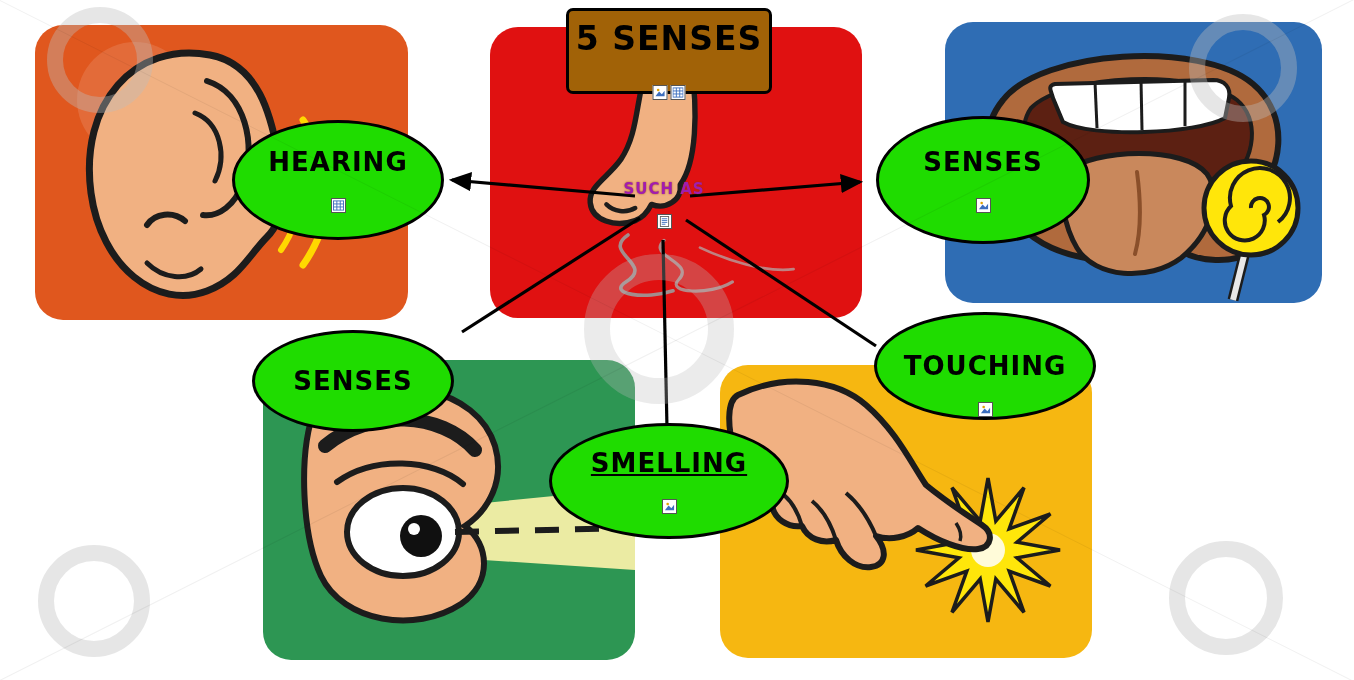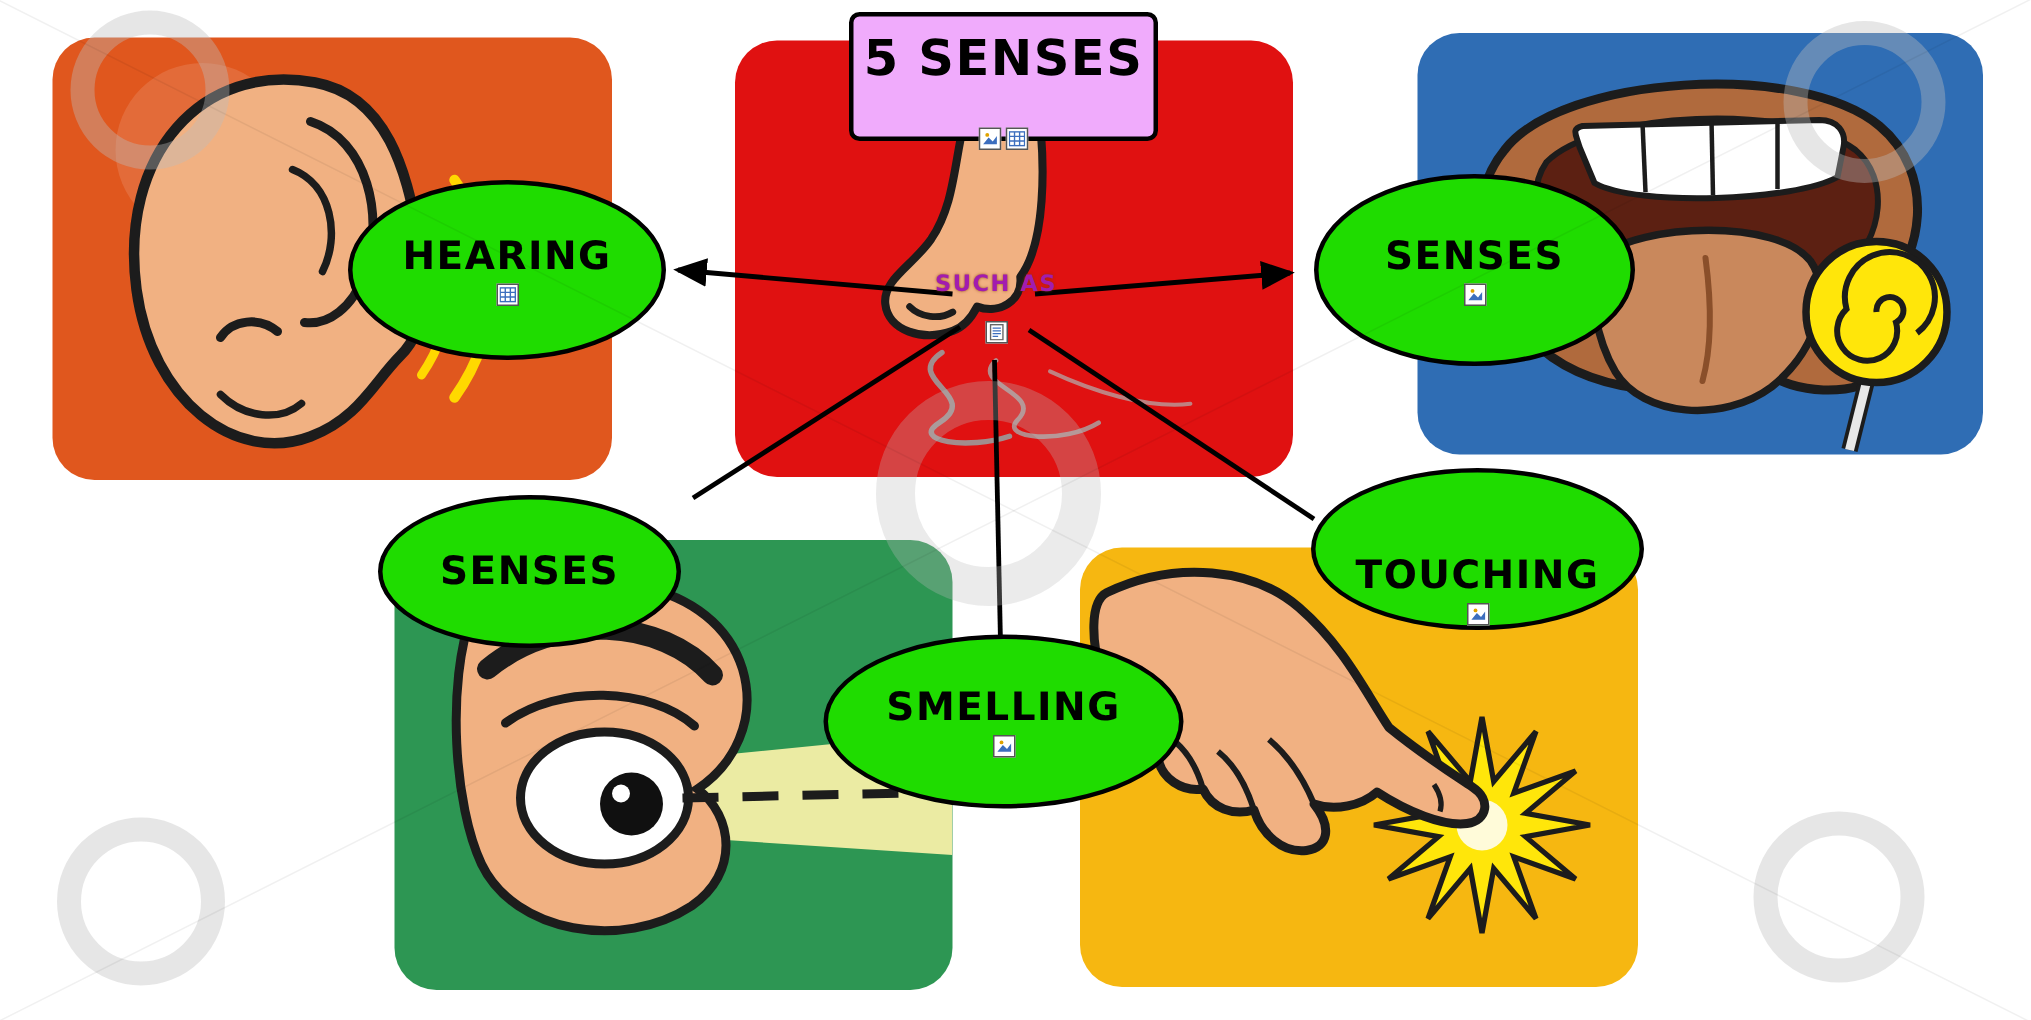--- a/index.html
+++ b/index.html
@@ -13,32 +13,32 @@
   .tile-hearing {left:35px;  top:25px;  width:373px;height:295px;background:#e0571e;}
   .tile-smelling{left:490px; top:27px;  width:372px;height:291px;background:#e01111;}
   .tile-tasting {left:945px; top:22px;  width:377px;height:281px;background:#2f6db4;}
   .tile-seeing  {left:263px; top:360px; width:372px;height:300px;background:#2d9653;}
   .tile-touching{left:720px; top:365px; width:372px;height:293px;background:#f6b711;}
   
   .connectors{position:absolute;left:0;top:0;width:1354px;height:680px;z-index:2;pointer-events:none;}
   
   .node{
     position:absolute;z-index:3;background:#1fdc00;border:3px solid #000;border-radius:50%;
-    display:flex;flex-direction:column;align-items:center;justify-content:center;gap:3px;
+    display:flex;flex-direction:column;align-items:center;justify-content:center;gap:21px;
   }
   .node-label{font-weight:bold;font-size:26px;color:#000;letter-spacing:1px;white-space:nowrap;}
   .node-hearing {left:232px;top:120px;width:206px;height:114px;}
   .node-tasting {left:876px;top:116px;width:208px;height:122px;}
   .node-seeing  {left:252px;top:330px;width:196px;height:96px;}
   .node-touching{left:874px;top:312px;width:216px;height:102px;justify-content:flex-end;}
-  .node-smelling{left:549px;top:423px;width:234px;height:110px;}
+  .node-smelling{left:549px;top:423px;width:234px;height:110px;text-decoration:underline;}
   
   .title-node{
     position:absolute;left:566px;top:8px;width:200px;height:80px;z-index:3;
-    background:#f0abfc;border:3px solid #000;border-radius:7px;
+    background:#a16207;border:3px solid #000;border-radius:7px;
     display:flex;align-items:flex-start;justify-content:center;
   }
   .title-label{font-weight:bold;font-size:33px;color:#000;letter-spacing:1px;margin-top:8px;white-space:nowrap;}
   .title-icons{position:absolute;bottom:-9px;left:50%;transform:translateX(-50%);display:flex;gap:3px;}
   
   .hub{
     position:absolute;left:596px;top:180px;width:136px;z-index:3;
     display:flex;flex-direction:column;align-items:center;
   }
   .hub-label{

